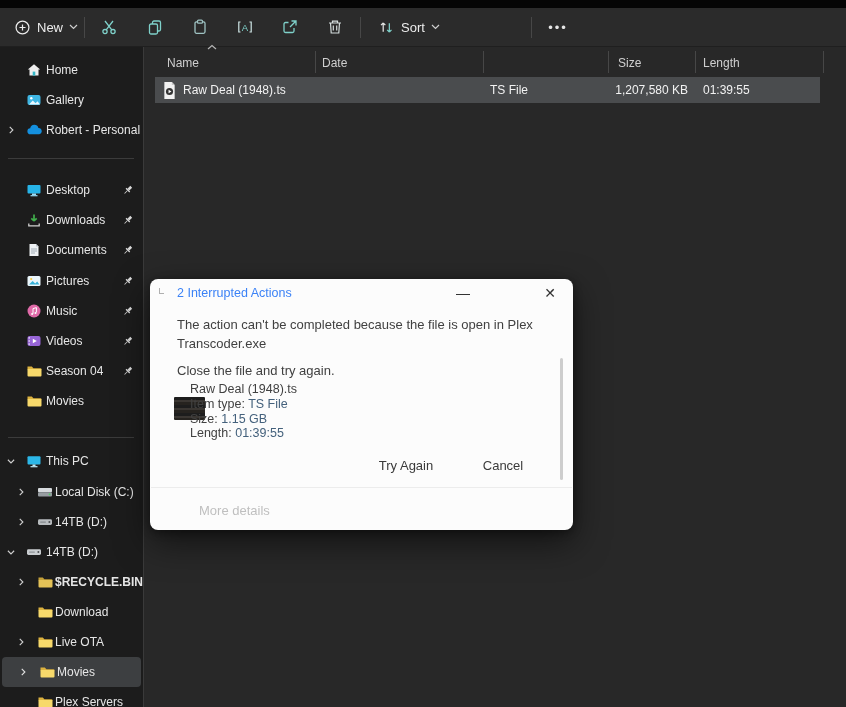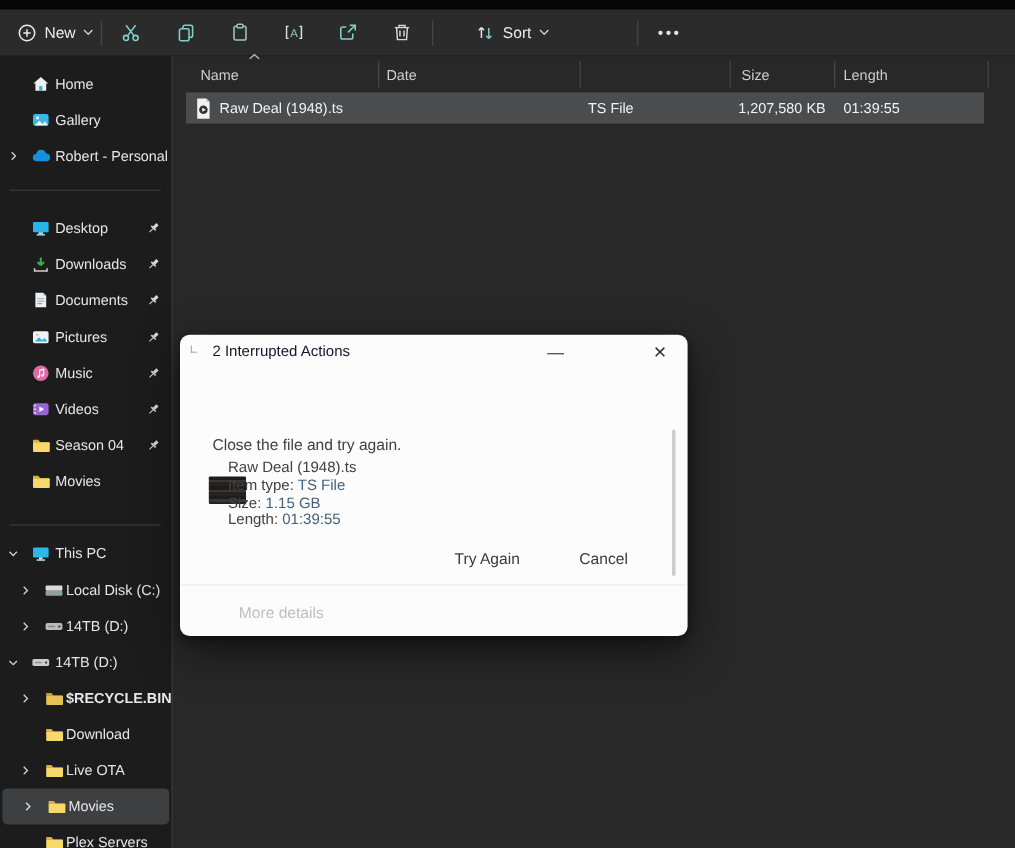--- a/index.html
+++ b/index.html
@@ -34,21 +34,21 @@
   .col-head { position:absolute; top:52px; height:22px; line-height:22px; color:#cfcfcf; font-size:12px; }
   .col-sep { position:absolute; top:51px; width:1px; height:22px; background:#474747; }
   .sort-caret { position:absolute; left:206px; top:44px; }
   .file-row { left:155px; top:77px; width:665px; height:26px; background:#4a4c4e; color:#f2f2f2; font-size:12px; }
   .cell { position:absolute; top:0; height:26px; line-height:26px; white-space:nowrap; }
 
   
   .dialog { left:150px; top:279px; width:423px; height:251px; background:#fcfcfc; border-radius:8px;
             box-shadow:0 12px 34px rgba(0,0,0,0.55), 0 2px 8px rgba(0,0,0,0.4); color:#414141; }
   .dlg-corner { position:absolute; left:9px; top:9px; width:5px; height:6px; border-left:1px solid #8f8f8f; border-bottom:1px solid #8f8f8f; opacity:.7; }
-  .dlg-title { position:absolute; left:27px; top:7px; font-size:12.5px; color:#0f172a; }
+  .dlg-title { position:absolute; left:27px; top:7px; font-size:12.5px; color:#3b82f6; }
   .dlg-cap { position:absolute; top:2px; width:30px; height:24px; display:flex; align-items:center; justify-content:center; color:#333; font-size:14px; }
   .dlg-msg { position:absolute; left:27px; top:36px; width:386px; font-size:13px; line-height:19px; color:#414141; }
   .dlg-instr { position:absolute; left:27px; top:84px; font-size:13px; color:#414141; }
   .dlg-thumb { position:absolute; left:24px; top:118px; width:31px; height:23px; border-radius:1px;
                background:repeating-linear-gradient(180deg,#1d1d1d 0 3px,#3a3632 3px 5px,#26231f 5px 8px); }
   .dlg-fileline { position:absolute; left:40px; font-size:12.5px; line-height:15px; white-space:nowrap; }
   .dlg-val { color:#44617c; }
   .dlg-btn { position:absolute; top:176px; height:22px; line-height:22px; text-align:center; font-size:13px; color:#3a3a3a; cursor:default; }
   .dlg-divider { position:absolute; left:1px; top:208px; width:421px; height:1px; background:#ececec; }
   .dlg-more { position:absolute; left:49px; top:224px; font-size:13px; color:#bfbfbf; }
@@ -123,21 +123,21 @@
     <span>
       <svg width="18" height="18" viewBox="0 0 18 18" fill="none" stroke="#d3dcdc" stroke-width="1.2">
           <path d="M3 5h12M6.5 5V3.2h5V5"></path>
           <path d="M4.5 5l.7 10h7.6l.7-10"></path>
           <path d="M7.3 7.5v5M10.7 7.5v5"></path>
         </svg>
     </span>
   </div>
   <div class="tb-sep" style="left:360px;"></div>
 
-  <div class="tb-btn" style="left:388px;">
+  <div class="tb-btn" style="left:370px;">
     <span>
       <svg width="17" height="17" viewBox="0 0 18 18" fill="none" stroke-width="1.3">
           <path d="M5.5 13.5V4.2M5.5 4.2L3.2 6.5M5.5 4.2l2.3 2.3" stroke="#e6e6e6"></path>
           <path d="M12 4.5v9.3M12 13.8l-2.3-2.3M12 13.8l2.3-2.3" stroke="#7fd1ca"></path>
         </svg>
     </span>
     <span>Sort</span>
     <span>
       <svg width="9" height="6" viewBox="0 0 9 6">
           <path d="M1 1l3.5 3.5L8 1" fill="none" stroke="#cfcfcf" stroke-width="1.2"></path>
@@ -504,20 +504,21 @@
   <span class="cell" style="left:405px; width:128px; text-align:right;">1,207,580 KB</span>
   <span class="cell" style="left:548px;">01:39:55</span>
 </div>
 
 <div class="abs dialog">
   <div class="dlg-corner"></div>
   <div class="dlg-title">2 Interrupted Actions</div>
   <div class="dlg-cap" style="left:298px;">—</div>
   <div class="dlg-cap" style="left:385px;">✕</div>
 
+  <div class="dlg-msg">The action can't be completed because the file is open in Plex Transcoder.exe</div>
   <div class="dlg-instr">Close the file and try again.</div>
 
   <div class="dlg-thumb"></div>
   <div class="dlg-fileline" style="top:103px;">Raw Deal (1948).ts</div>
   <div class="dlg-fileline" style="top:118px;">
     <span>Item type:</span>
     <span class="dlg-val">TS File</span>
   </div>
   <div class="dlg-fileline" style="top:133px;">
     <span>Size:</span>

